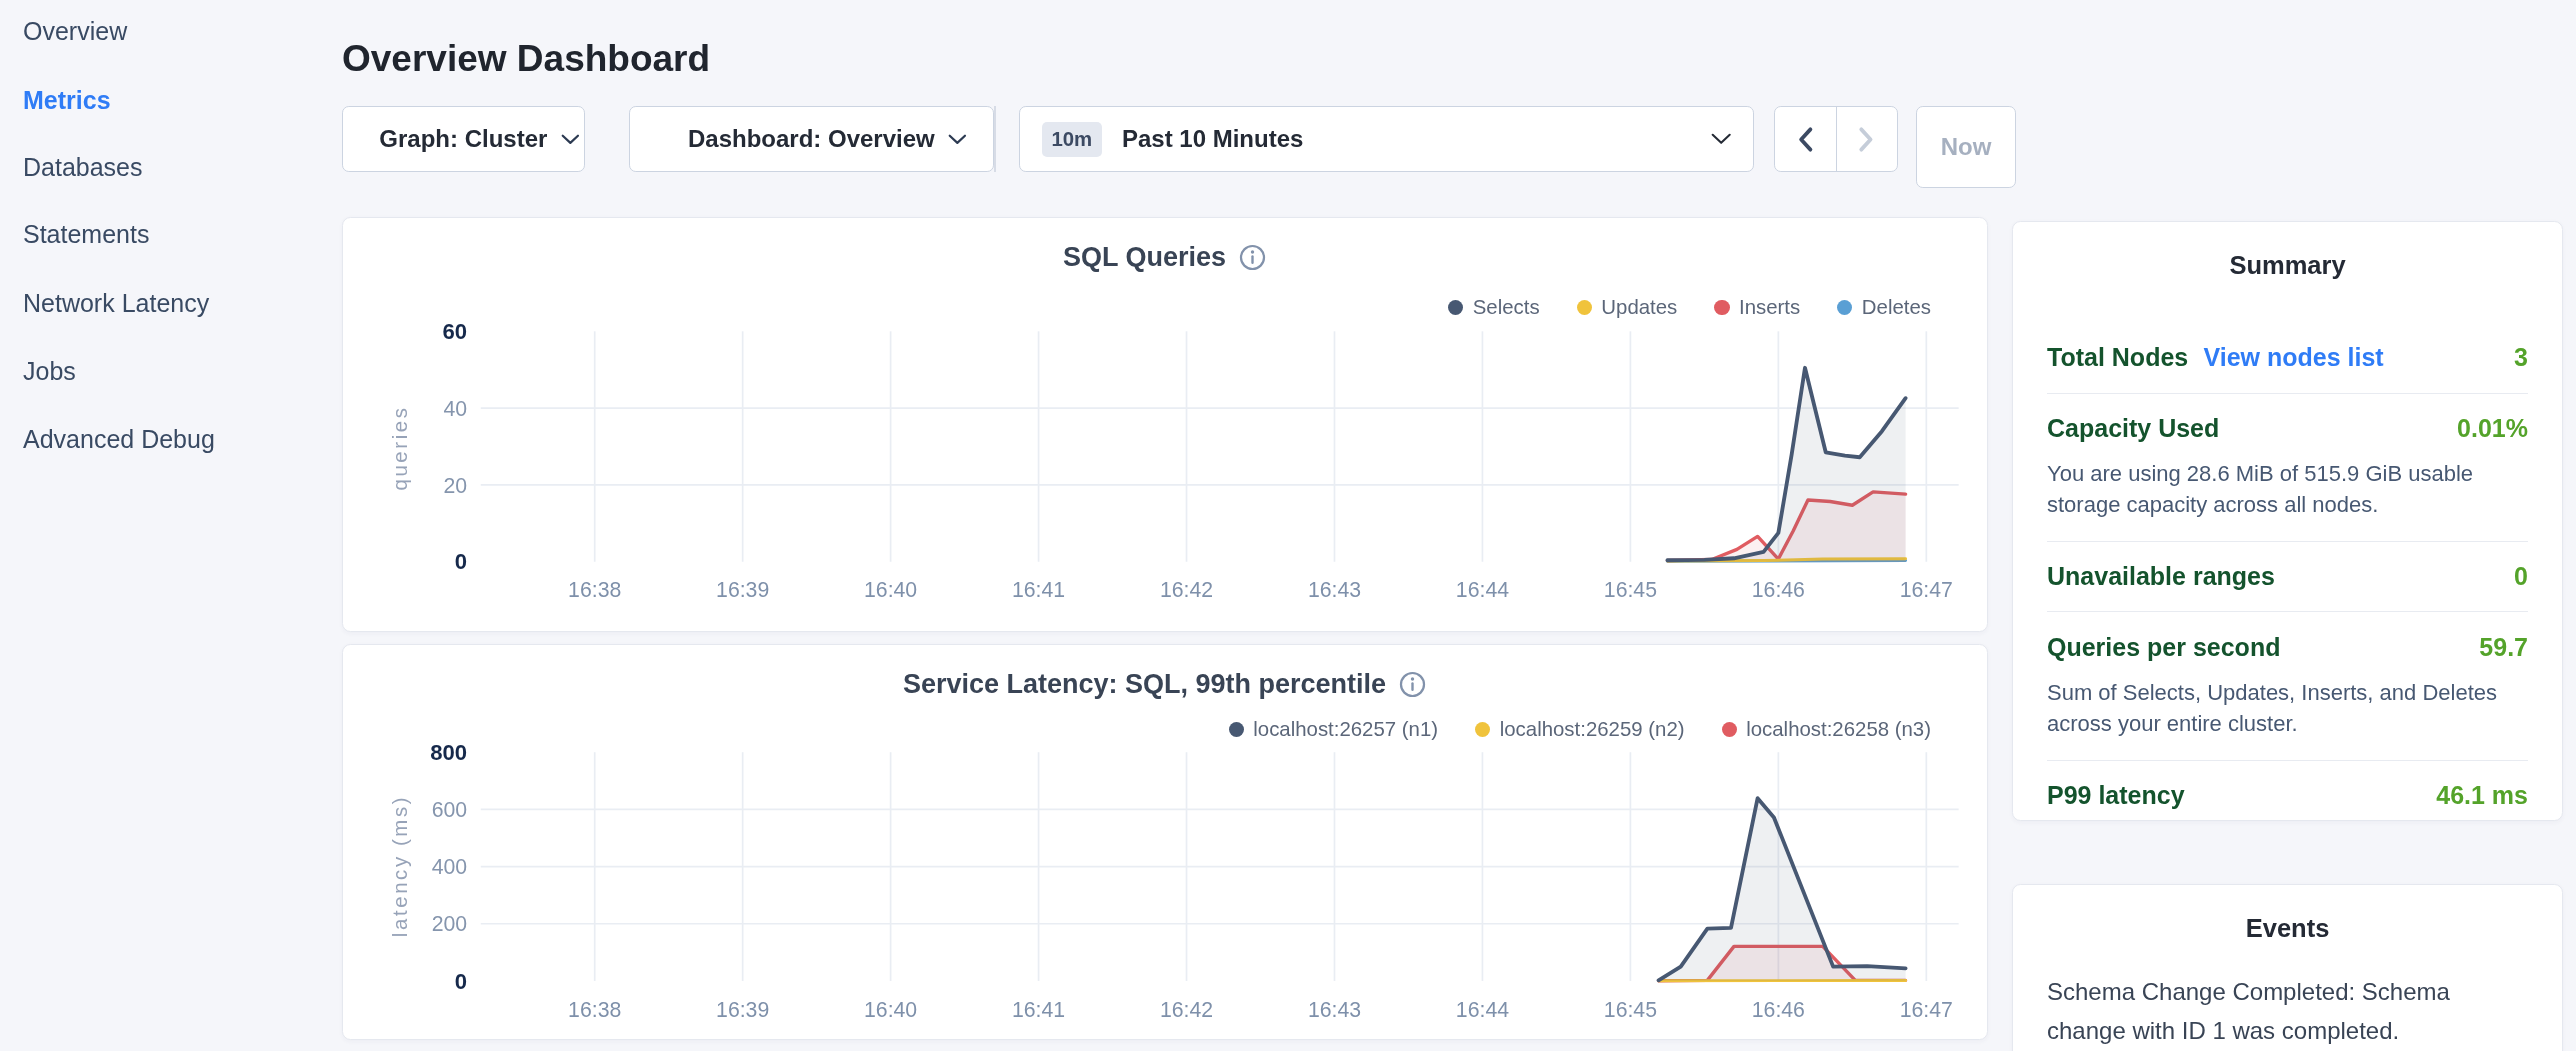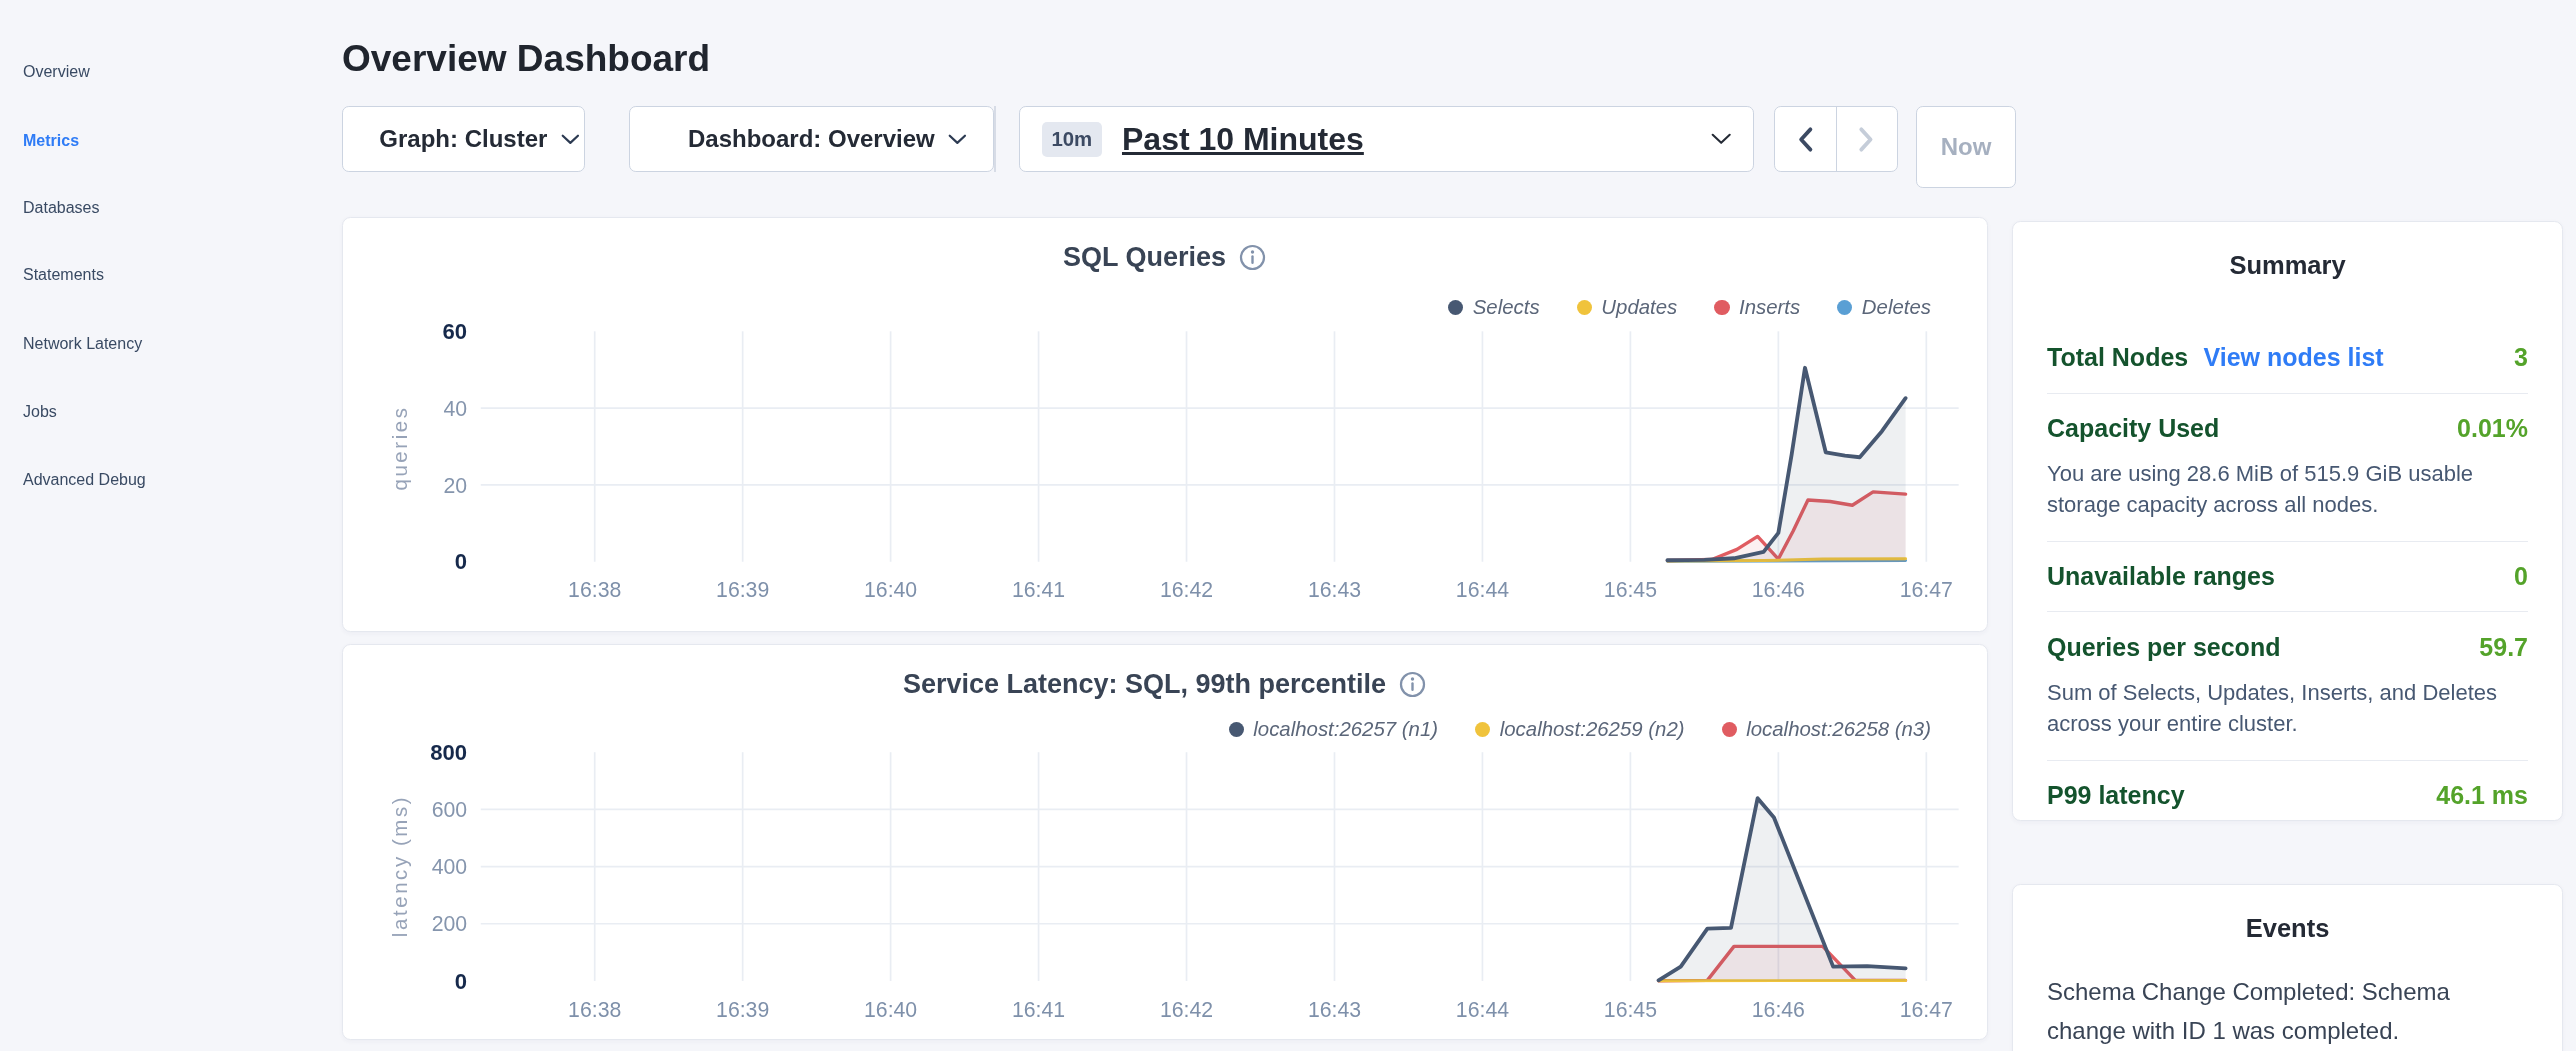--- a/index.html
+++ b/index.html
@@ -1,49 +1,49 @@
 <!DOCTYPE html>
 <html style="font-size:13.6px"><head>
 <meta charset="utf-8">
 <style>
   html,body{margin:0;padding:0;}
   .screen{position:relative;width:2576px;height:1051px;background:#f5f6fa;overflow:hidden;
           font-family:"Liberation Sans",sans-serif;color:#394455;}
   
   .sidebar{position:absolute;left:0;top:0;width:340px;height:1051px;}
   .nav-item{position:absolute;left:23px;height:43px;display:flex;align-items:center;
-            font-size:16px;font-weight:500;color:#394a63;cursor:pointer;margin-top:40px;}
+            font-size:25px;font-weight:500;color:#394a63;cursor:pointer;}
   .nav-item.active{color:#2f7cf6;font-weight:700;}
   
   .page-title{position:absolute;left:342px;top:13.6px;font-size:37px;font-weight:600;color:#20252e;}
   .dropdown{position:absolute;top:106px;height:66px;background:#fff;border:1.7px solid #ccd4e1;
             border-radius:6.8px;display:flex;align-items:center;justify-content:center;gap:13.6px;
             font-size:24px;font-weight:700;color:#242a35;box-sizing:border-box;cursor:pointer;padding-left:32px;}
   .tb-divider{position:absolute;left:994px;top:106px;width:1.7px;height:66px;background:#d7dce6;}
   .time-select{position:absolute;left:1019px;top:106px;width:735px;height:66px;background:#fff;
                border:1.7px solid #ccd4e1;border-radius:6.8px;display:flex;align-items:center;
                box-sizing:border-box;padding:0 22px;cursor:pointer;}
   .time-badge{background:#e4e8f0;border-radius:5.1px;padding:6px 9.4px;font-size:20.4px;font-weight:700;color:#3c4a63;}
-  .time-label{margin-left:20.4px;font-size:32px;font-weight:700;color:#242a35;flex:1;text-decoration:underline;}
+  .time-label{margin-left:20.4px;font-size:24px;font-weight:700;color:#242a35;flex:1;}
   .arrow-group{position:absolute;left:1774px;top:106px;width:124px;height:66px;background:#fff;
                border:1.7px solid #ccd4e1;border-radius:6.8px;display:flex;box-sizing:border-box;}
   .arrow-cell{flex:1;display:flex;align-items:center;justify-content:center;cursor:pointer;}
   .arrow-cell.prev{border-right:1.7px solid #ccd4e1;}
   .now-btn{position:absolute;left:1916px;top:106px;width:100px;height:82px;background:#fff;
            border:1.7px solid #ccd4e1;border-radius:6.8px;display:flex;align-items:center;justify-content:center;
            font-size:24px;font-weight:700;color:#a6b0c0;box-sizing:border-box;}
   
   .card{position:absolute;background:#fff;border:1.7px solid #e5e8ef;border-radius:8.5px;
         box-shadow:0 1.7px 4.3px rgba(40,55,90,.04);box-sizing:border-box;}
   .chart-card1{left:342px;top:217px;width:1646px;height:415px;}
   .chart-card2{left:342px;top:644px;width:1646px;height:396px;}
   .chart-title{position:absolute;left:0;right:0;top:24px;display:flex;align-items:center;
                justify-content:center;gap:12px;font-size:27px;font-weight:700;color:#394455;}
   .legend{position:absolute;right:56px;margin:0;padding:0;list-style:none;display:flex;gap:37px;}
-  .legend li{display:flex;align-items:center;gap:9.4px;font-size:20.4px;color:#5b6679;font-style:italic;}
+  .legend li{display:flex;align-items:center;gap:9.4px;font-size:20.4px;color:#5b6679;}
   .legend .dot{width:15.3px;height:15.3px;border-radius:50%;display:inline-block;}
   .axis-unit{position:absolute;width:187px;height:24px;text-align:center;transform:rotate(-90deg);
              font-size:20.4px;color:#97a3b8;letter-spacing:2.6px;}
   svg.chart{position:absolute;left:0;top:0;}
   .vgrid,.hgrid{stroke:#e9edf3;stroke-width:2;}
   .xtick{fill:#7e90aa;font-size:25px;text-anchor:middle;font-family:"Liberation Sans",sans-serif;}
   .ytick{fill:#8595ad;font-size:25px;text-anchor:end;font-family:"Liberation Sans",sans-serif;}
   .ytick.strong{fill:#16294b;font-weight:700;font-size:26px;}
   
   .summary-card{left:2012px;top:221px;width:551px;height:600px;padding:22px 34px;}

